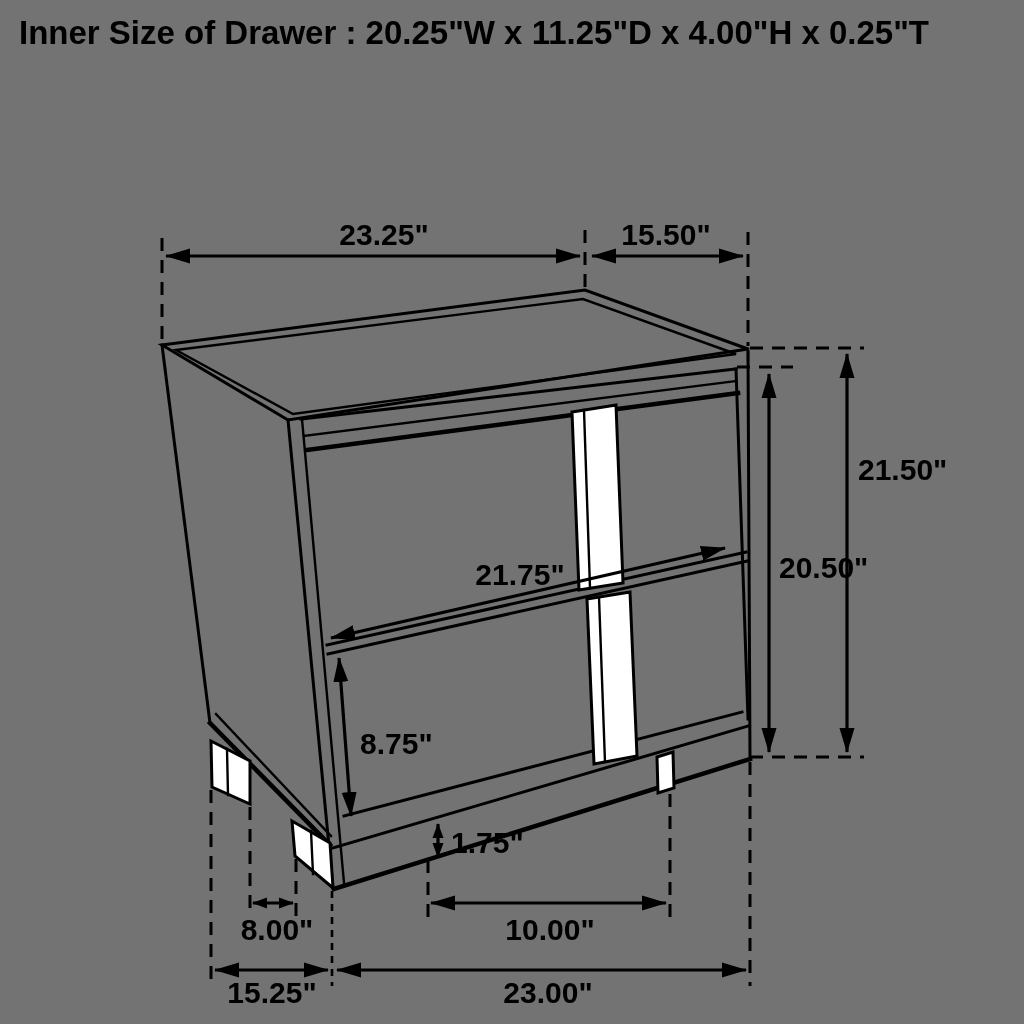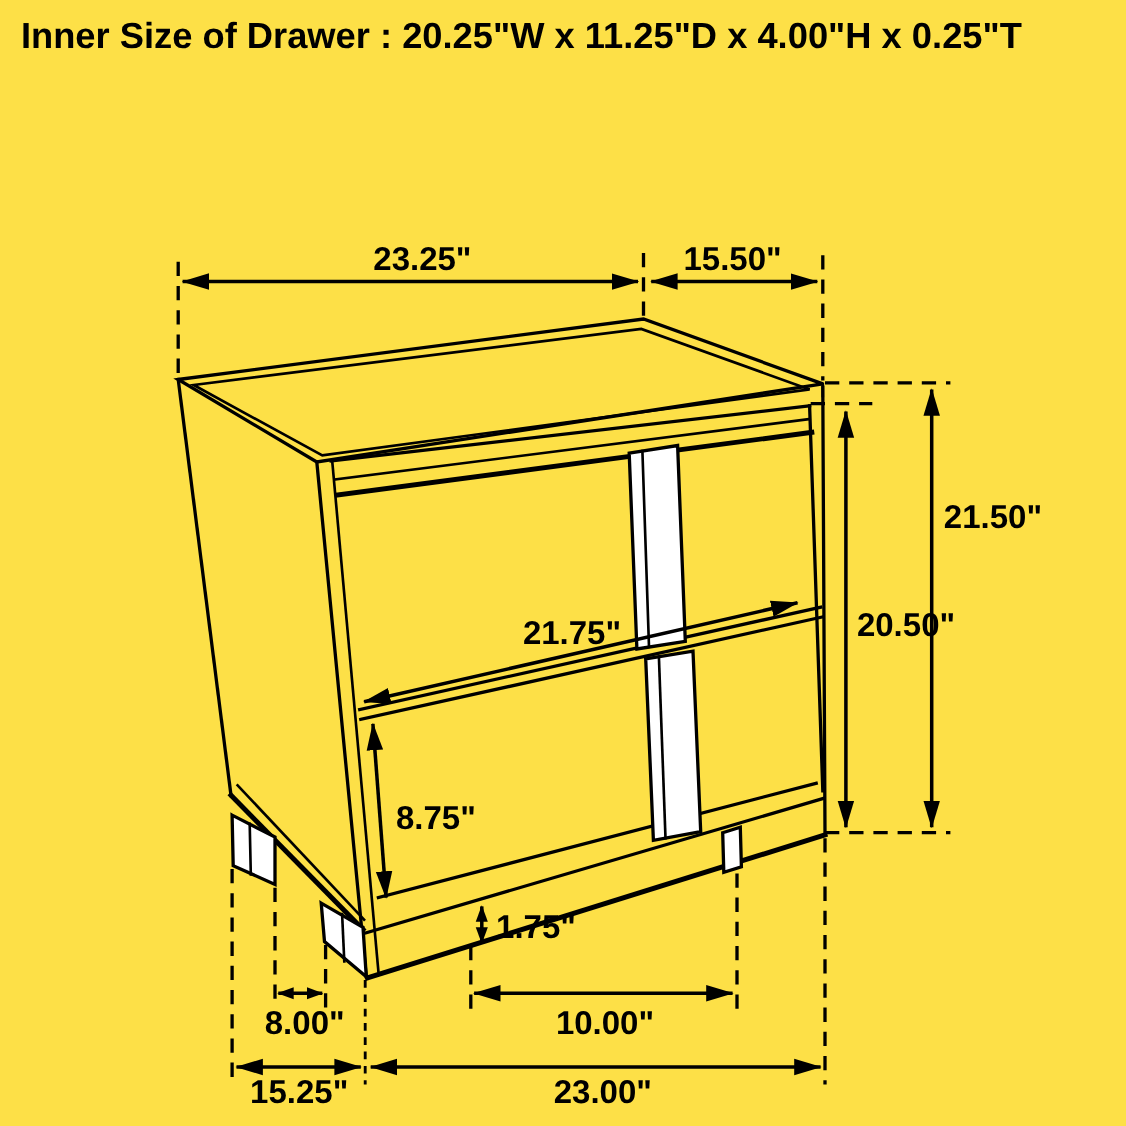--- a/index.html
+++ b/index.html
@@ -1,16 +1,16 @@
 <!DOCTYPE html>
 <html><head>
 <meta charset="utf-8">
 <style>
   html,body{margin:0;padding:0;background:#fff;}
-  #stage{position:relative;width:1024px;height:1024px;background:#fde047;overflow:hidden;
+  #stage{position:relative;width:1024px;height:1024px;background:#737373;overflow:hidden;
          font-family:"Liberation Sans",sans-serif;}
   svg{display:block;}
   .ln{stroke:#000;stroke-width:3;fill:none;stroke-linecap:square;}
   .ln-heavy{stroke:#000;stroke-width:4.5;fill:none;stroke-linecap:square;}
   .ln-thin{stroke:#000;stroke-width:2.4;fill:none;stroke-linecap:square;}
   .white{fill:#fff;stroke:#000;stroke-width:3;stroke-linejoin:miter;}
   .dash{stroke:#000;stroke-width:3;fill:none;stroke-dasharray:13 9;}
   .dash-fine{stroke:#000;stroke-width:2.6;fill:none;stroke-dasharray:7 6;}
   .dim{stroke:#000;stroke-width:3.2;fill:none;}
   .dim-label{font-family:"Liberation Sans",sans-serif;font-size:30px;font-weight:bold;fill:#000;}

